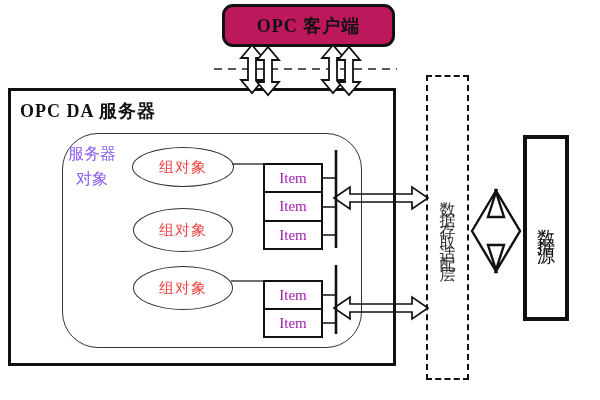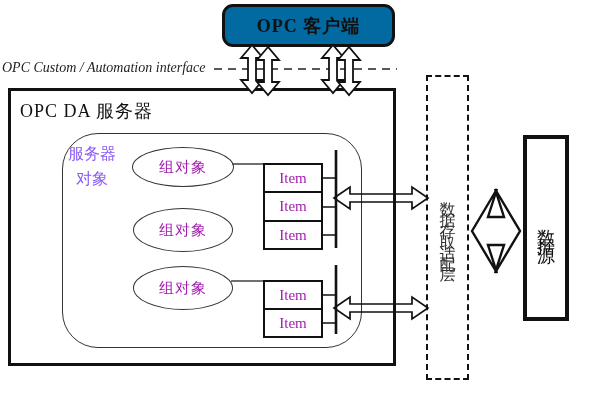--- a/index.html
+++ b/index.html
@@ -6,49 +6,49 @@
   #canvas{
     position:relative;width:600px;height:400px;background:#fff;overflow:hidden;
     font-family:"Liberation Serif","DejaVu Serif",serif;color:#111;
   }
   .abs{position:absolute;box-sizing:border-box;}
   
   .client-box{
     left:222px;top:4px;width:173px;height:43px;
     border:3px solid #111;border-radius:11px;
     display:flex;align-items:center;justify-content:center;
-    font-weight:bold;font-size:18px;letter-spacing:1px;background:#0369a1;
+    font-weight:bold;font-size:18px;letter-spacing:1px;background:#be185d;
   }
   
   .iface-label{
     left:2px;top:60px;width:212px;height:20px;
     font-style:italic;font-size:14px;color:#222;white-space:nowrap;
   }
   
   .main-box{
     left:8px;top:88px;width:388px;height:278px;
     border:3px solid #111;background:transparent;
   }
   .main-title{
-    left:20px;top:99px;font-weight:normal;font-size:18px;letter-spacing:1px;white-space:nowrap;
+    left:20px;top:99px;font-weight:bold;font-size:18px;letter-spacing:1px;white-space:nowrap;
   }
   
   .server-obj-rect{
     left:62px;top:133px;width:300px;height:215px;
     border:1.6px solid #333;border-radius:36px;background:transparent;
   }
   .server-obj-label{
     left:62px;top:142px;width:60px;text-align:center;
     font-size:16px;line-height:1.55;color:#8b5cf6;white-space:pre-line;
   }
   
   .ellipse{
     border:1.6px solid #333;border-radius:50%;background:#fff;
     display:flex;align-items:center;justify-content:center;
-    font-size:15px;color:#a21caf;letter-spacing:1px;
+    font-size:15px;color:#ef4444;letter-spacing:1px;
   }
   .e1{left:132px;top:147px;width:102px;height:40px;}
   .e2{left:133px;top:208px;width:100px;height:44px;}
   .e3{left:133px;top:266px;width:100px;height:44px;}
   
   .item-box{
     border:2px solid #111;background:#fff;
     display:flex;align-items:center;justify-content:center;
     font-size:15px;color:#a21caf;
   }
@@ -74,21 +74,20 @@
 </style>
 </head>
 <body>
 
 <div id="canvas">
 
   <div class="abs client-box">
     <span>OPC 客户端</span>
   </div>
 
-  <div class="abs iface-label">OPC Custom / Automation interface</div>
 
   <div class="abs main-box"></div>
   <div class="abs main-title">OPC DA 服务器</div>
 
   <div class="abs server-obj-rect"></div>
   <div class="abs server-obj-label">服务器
 对象</div>
 
   <div class="abs ellipse e1">
     <span>组对象</span>

